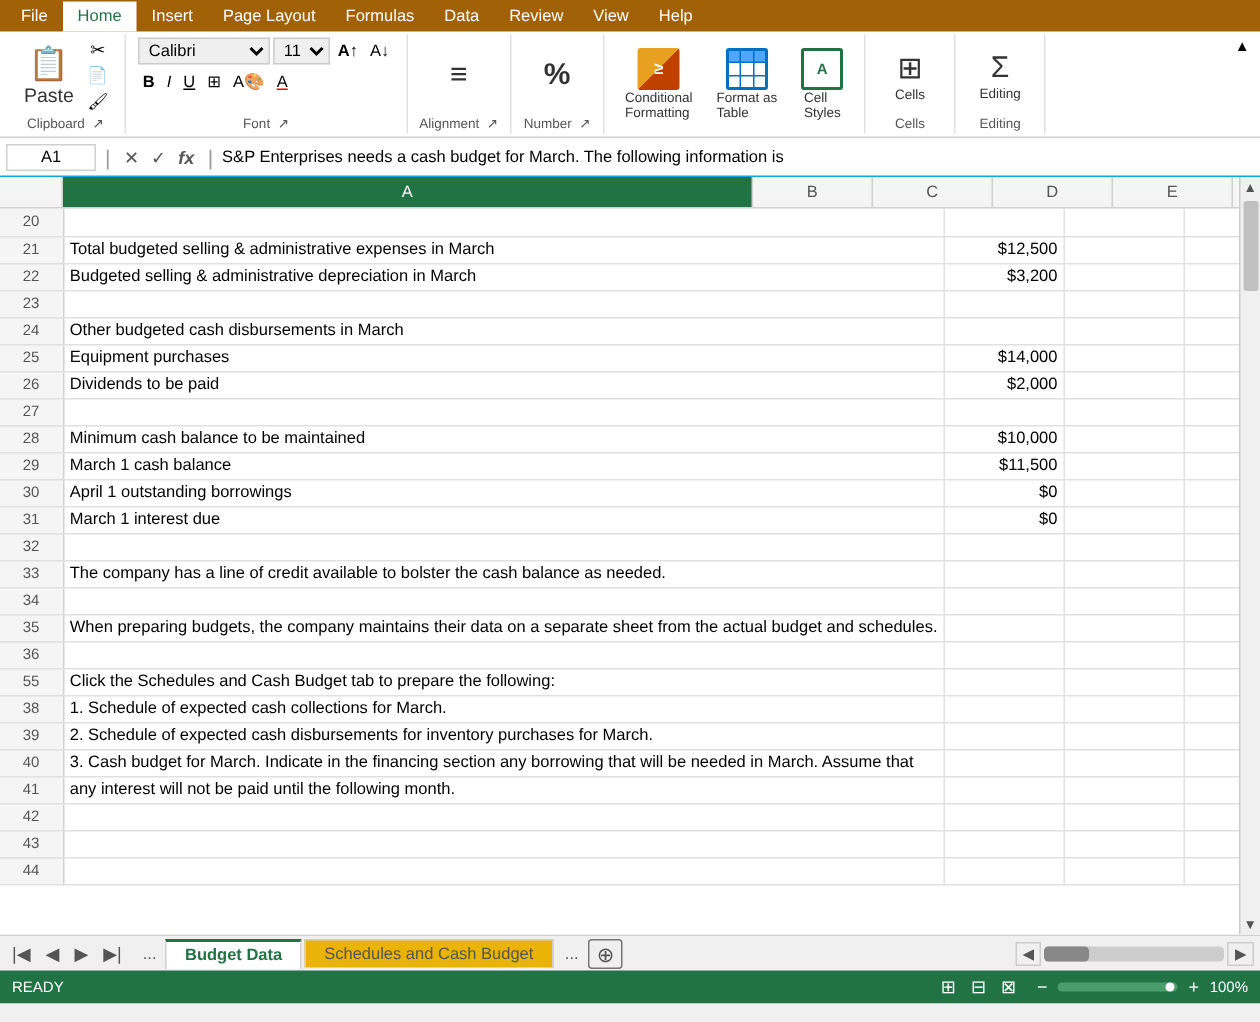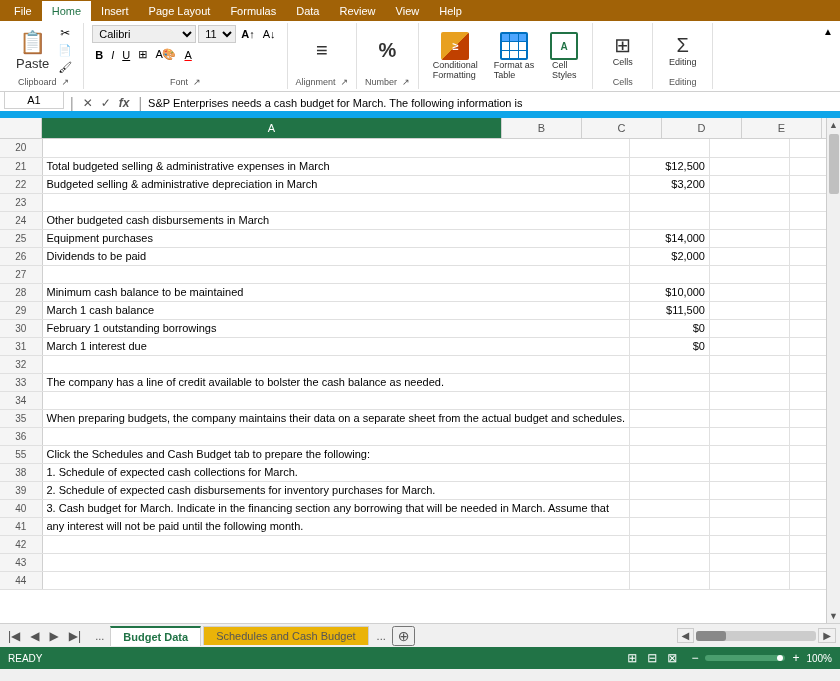--- a/index.html
+++ b/index.html
@@ -11,34 +11,34 @@
     .ribbon-tab { color: white; font-size: 11px; padding: 4px 10px; cursor: pointer; }
     .ribbon-tab.active { background: white; color: #217346; }
     .ribbon-content { background: white; flex: 1; display: flex; align-items: stretch; border-bottom: 1px solid #d0d0d0; padding: 2px 4px; }
     .ribbon-group { display: flex; flex-direction: column; align-items: center; border-right: 1px solid #e0e0e0; padding: 2px 8px; min-width: 60px; }
     .ribbon-group-label { font-size: 9px; color: #555; margin-top: auto; padding-top: 2px; }
     .ribbon-group-content { display: flex; align-items: center; gap: 2px; flex: 1; }
     .ribbon-btn { display: flex; flex-direction: column; align-items: center; justify-content: center; cursor: pointer; padding: 2px 4px; border-radius: 2px; font-size: 10px; color: #333; min-width: 28px; }
     .ribbon-label { font-size: 9px; }
 
     
-    .font-select { font-size: 11px; border: 1px solid #ccc; padding: 1px 2px; width: 104px; }
+    .font-select { font-size: 11px; border: 1px solid #ccc; padding: 1px 2px; width: 88px; }
     .font-size-select { font-size: 11px; border: 1px solid #ccc; padding: 1px 2px; width: 38px; }
     .font-controls-row { display: flex; align-items: center; gap: 2px; margin-bottom: 2px; }
     .bold { font-weight: bold; }
     .italic { font-style: italic; }
     .underline { text-decoration: underline; }
     .small-btn { border: none; background: none; cursor: pointer; font-size: 11px; padding: 1px 3px; border-radius: 2px; }
     .styles-item { display: flex; flex-direction: column; align-items: center; cursor: pointer; padding: 2px 6px; font-size: 9px; color: #333; }
     .cell-styles-icon { width: 28px; height: 28px; border: 2px solid #217346; border-radius: 2px; display: flex; align-items: center; justify-content: center; font-size: 10px; color: #217346; font-weight: bold; }
     .cells-icon { font-size: 20px; }
     .editing-icon { font-size: 20px; }
 
     
-    .formula-bar { display: flex; align-items: flex-end; background: white; border-bottom: 7px solid #0ea5e9; height: 26px; }
+    .formula-bar { display: flex; align-items: center; background: white; border-bottom: 1px solid #0ea5e9; height: 26px; }
     .cell-ref { font-size: 11px; border: 1px solid #d0d0d0; padding: 2px 4px; width: 60px; margin: 2px 4px; text-align: center; }
     .formula-icons { display: flex; gap: 2px; padding: 0 4px; }
     .formula-icon-btn { border: none; background: none; cursor: pointer; font-size: 12px; color: #555; padding: 1px 3px; }
     .formula-text { flex: 1; font-size: 11px; padding: 2px 4px; border: none; outline: none; }
 
     
     .spreadsheet-container { background: white; overflow: hidden; position: relative; height: 505px; }
     
     
     .grid-wrapper { overflow: auto; height: 480px; }
@@ -308,21 +308,21 @@
           </tr>
           <tr>
             <td class="row-num">29</td>
             <td class="cell col-a">March 1 cash balance</td>
             <td class="cell col-b">$11,500</td>
             <td class="cell col-c"></td>
             <td class="cell col-d"></td>
           </tr>
           <tr>
             <td class="row-num">30</td>
-            <td class="cell col-a">February 1 outstanding borrowings</td>
+            <td class="cell col-a">April 1 outstanding borrowings</td>
             <td class="cell col-b">$0</td>
             <td class="cell col-c"></td>
             <td class="cell col-d"></td>
           </tr>
           <tr>
             <td class="row-num">31</td>
             <td class="cell col-a">March 1 interest due</td>
             <td class="cell col-b">$0</td>
             <td class="cell col-c"></td>
             <td class="cell col-d"></td>

